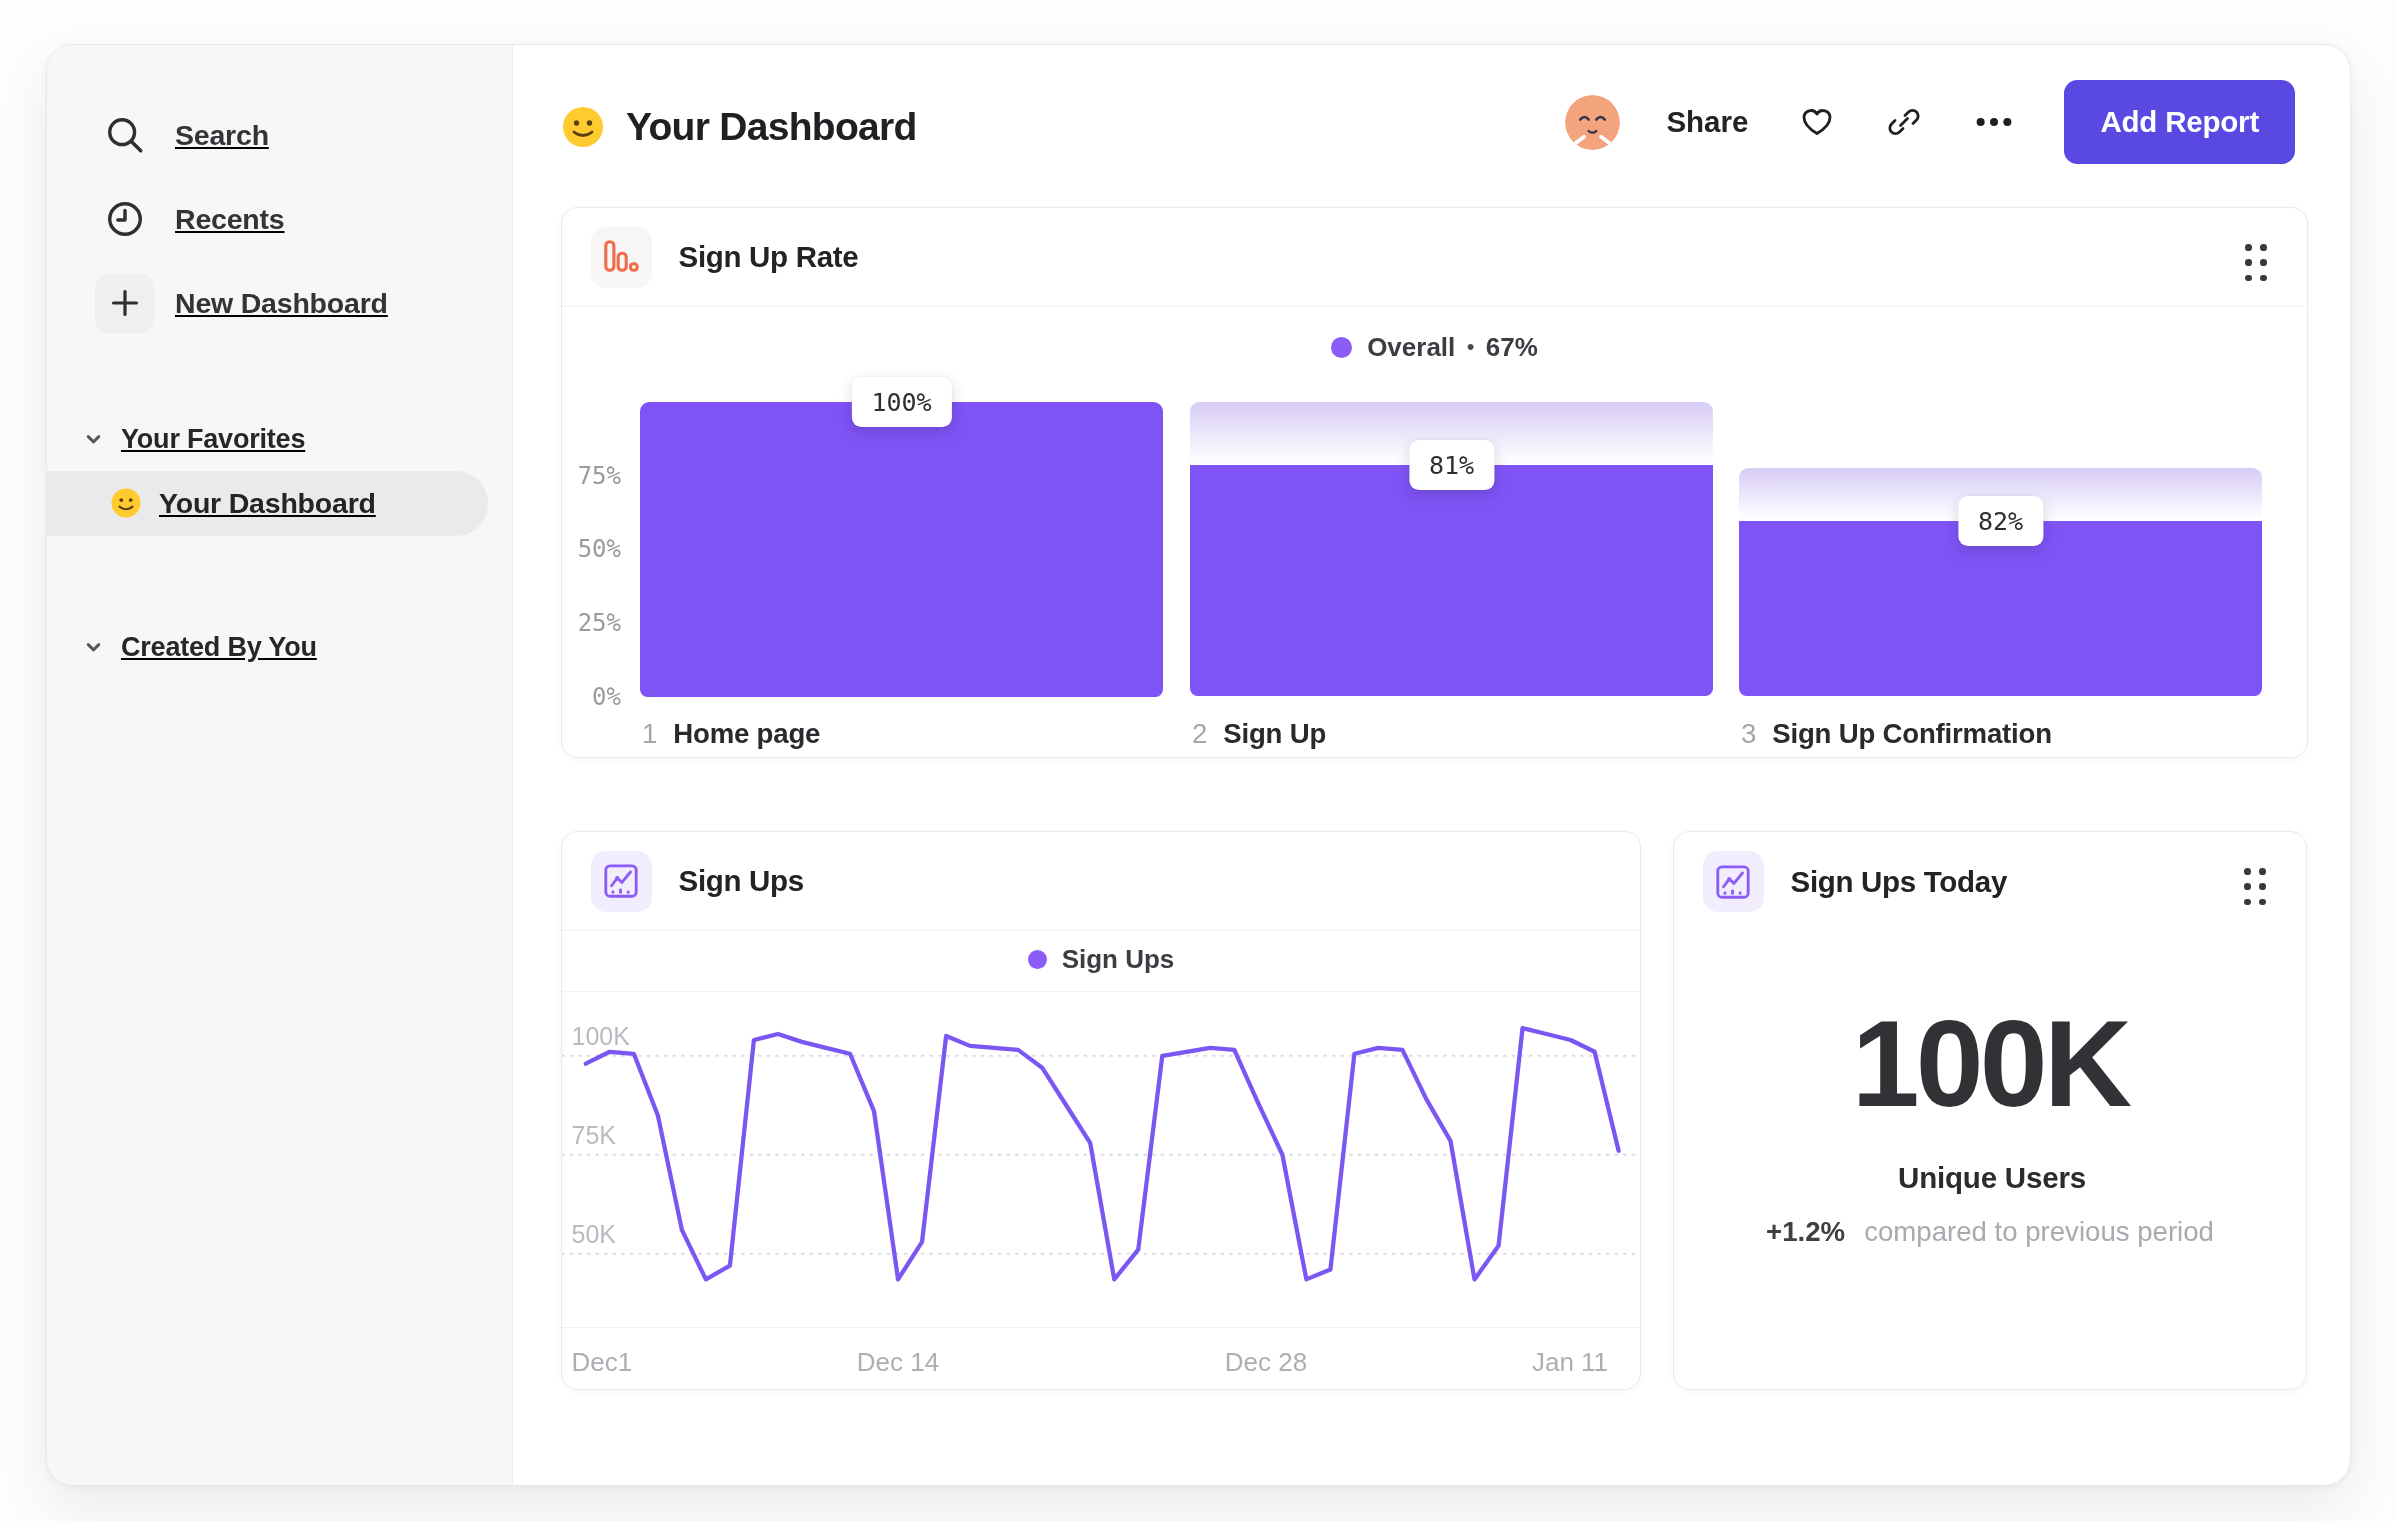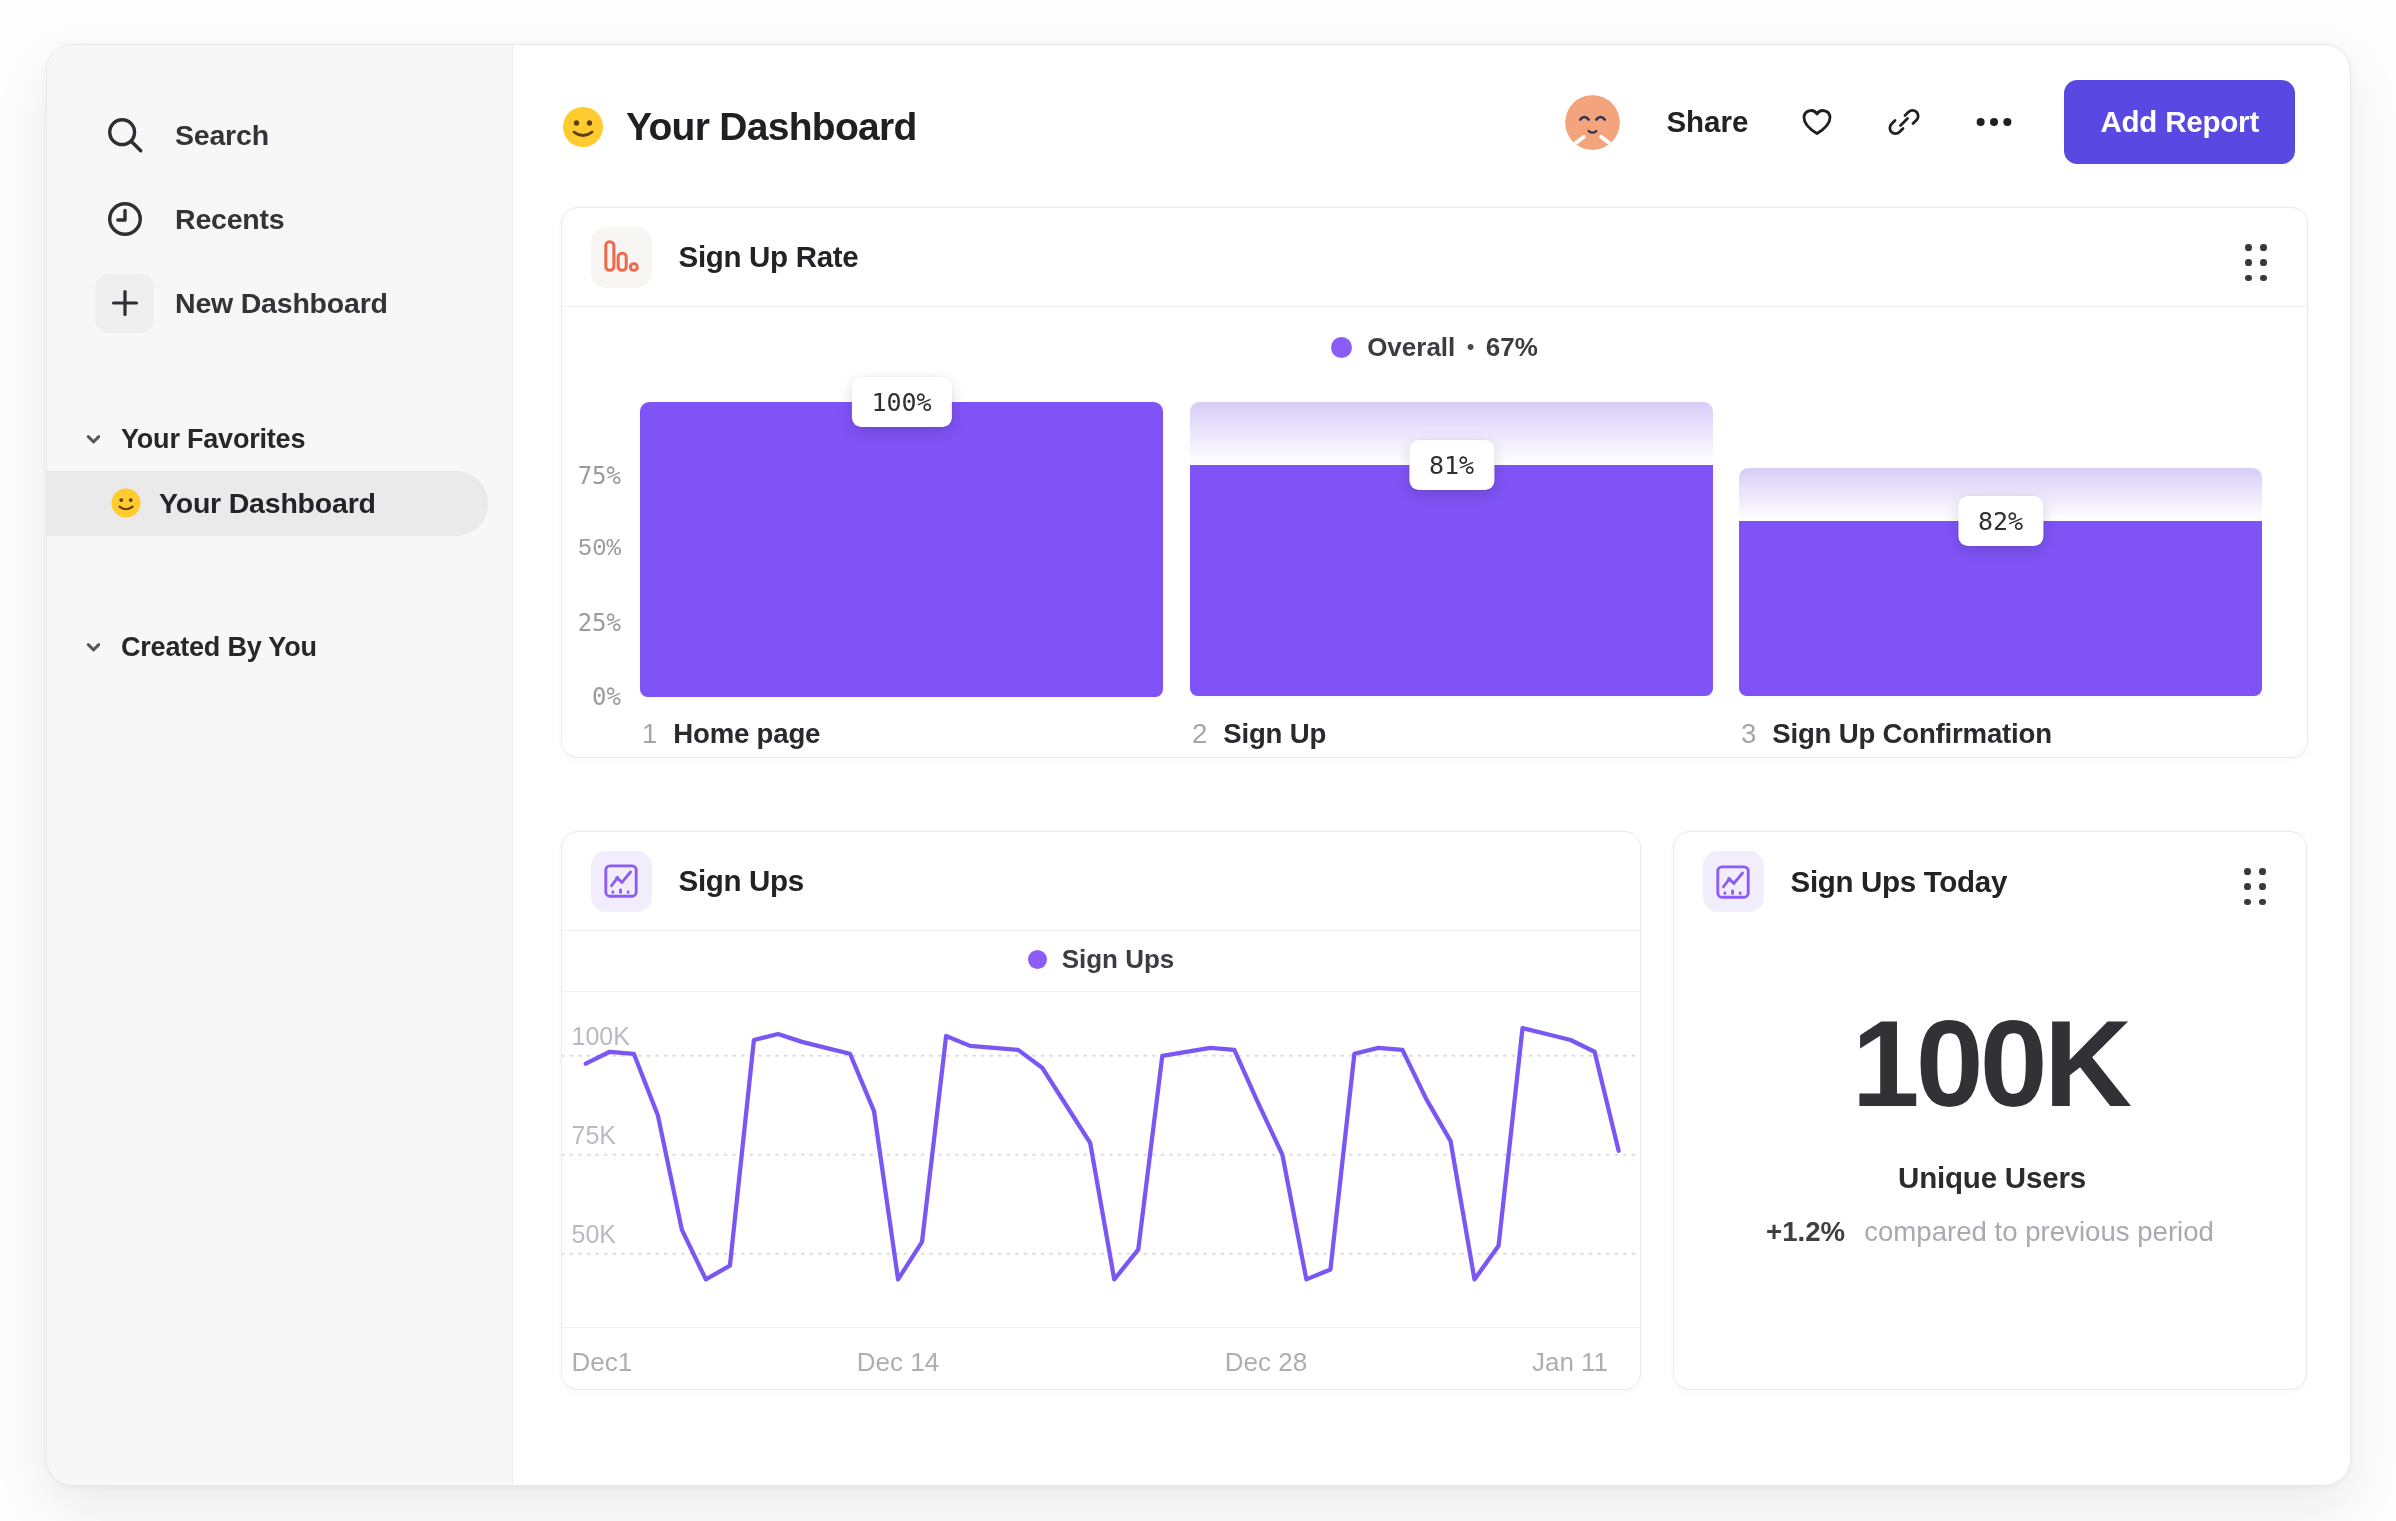--- a/index.html
+++ b/index.html
@@ -6,21 +6,21 @@
   html,body { width:2397px; height:1522px; background:#FDFDFD; overflow:hidden;
     font-family:"Liberation Sans","DejaVu Sans",sans-serif; -webkit-font-smoothing:antialiased; }
 
   .page { position:relative; width:2397px; height:1522px; }
   .window { position:absolute; left:46px; top:44px; width:2305px; height:1442px;
     background:#FFFFFF; border:1px solid #E8E8E8; border-radius:27px;
     box-shadow:0 23px 57px rgba(0,0,0,0.07), 0 1.9px 7.6px rgba(0,0,0,0.04); }
 
   
   .sidebar { position:absolute; left:0; top:0; bottom:0; width:466px; background:#F7F7F7;
-    border-right:1px solid #ECECEC; border-radius:27px 0 0 27px; }
+    border-right:1px solid #ECECEC; border-radius:27px 0 0 27px;text-decoration:underline; }
   .nav { padding-top:48px; }
   .nav-item { display:flex; align-items:center; height:84px; padding-left:48px; cursor:pointer; }
   .nav-icon { width:59px; height:59px; border-radius:13.3px; display:flex; align-items:center; justify-content:center; margin-right:21px; flex:none; }
   .nav-icon.boxed { background:#EFEFEF; }
   .nav-label { font-size:28.5px; font-weight:600; color:#333338; letter-spacing:-0.2px; }
 
   .section { margin-top:67px; }
   .section + .section { margin-top:84px; }
   .section-header { display:flex; align-items:center; gap:17px; padding-left:36px; height:55px;
     font-size:27px; font-weight:700; color:#27272B; letter-spacing:-0.2px; cursor:pointer; }
@@ -231,21 +231,21 @@
           </span>
       </div>
       <div class="legend-row">
         <span class="legend-dot"></span>
         <span class="legend-text">Overall</span>
         <span class="legend-sep">•</span>
         <span class="legend-text">67%</span>
       </div>
       <div id="funnel-layer">
           <div class="ytick" style="top: 253px;"><span class="tick-label">75%</span></div>
-          <div class="ytick" style="top: 326px; font-family: Liberation Mono, monospace;"><span class="tick-label">50%</span></div>
+          <div class="ytick" style="top: 326px;"><span class="tick-label">50%</span></div>
           <div class="ytick" style="top: 400px;"><span class="tick-label">25%</span></div>
           <div class="ytick" style="top: 474px;"><span class="tick-label">0%</span></div>
           <div class="bar" style="left: 78px; width: 523px;">
 
     <div class="bar-solid full" style="top: 194px; height: 295px;"></div>
     <div class="badge" style="top: 194px;"><span class="badge-text">100%</span></div>
     <div class="step-label">
       <span class="step-order">1</span>
       <span class="step-name">Home page</span>
     </div>

